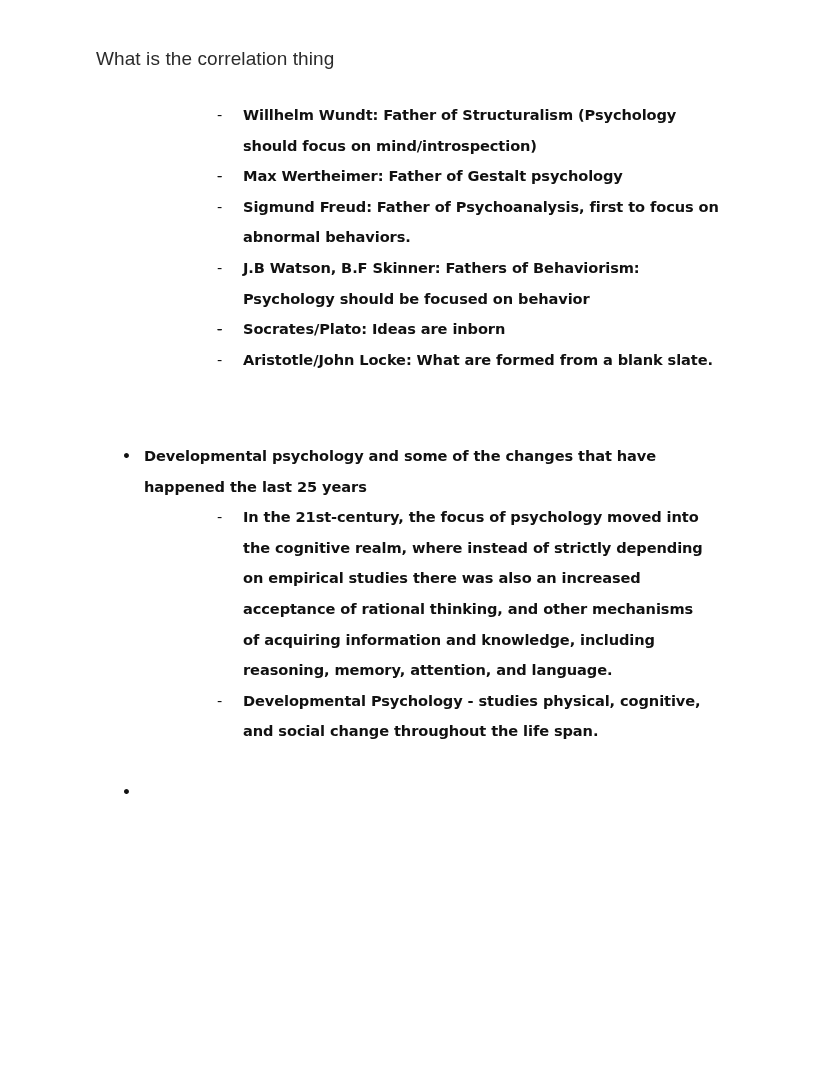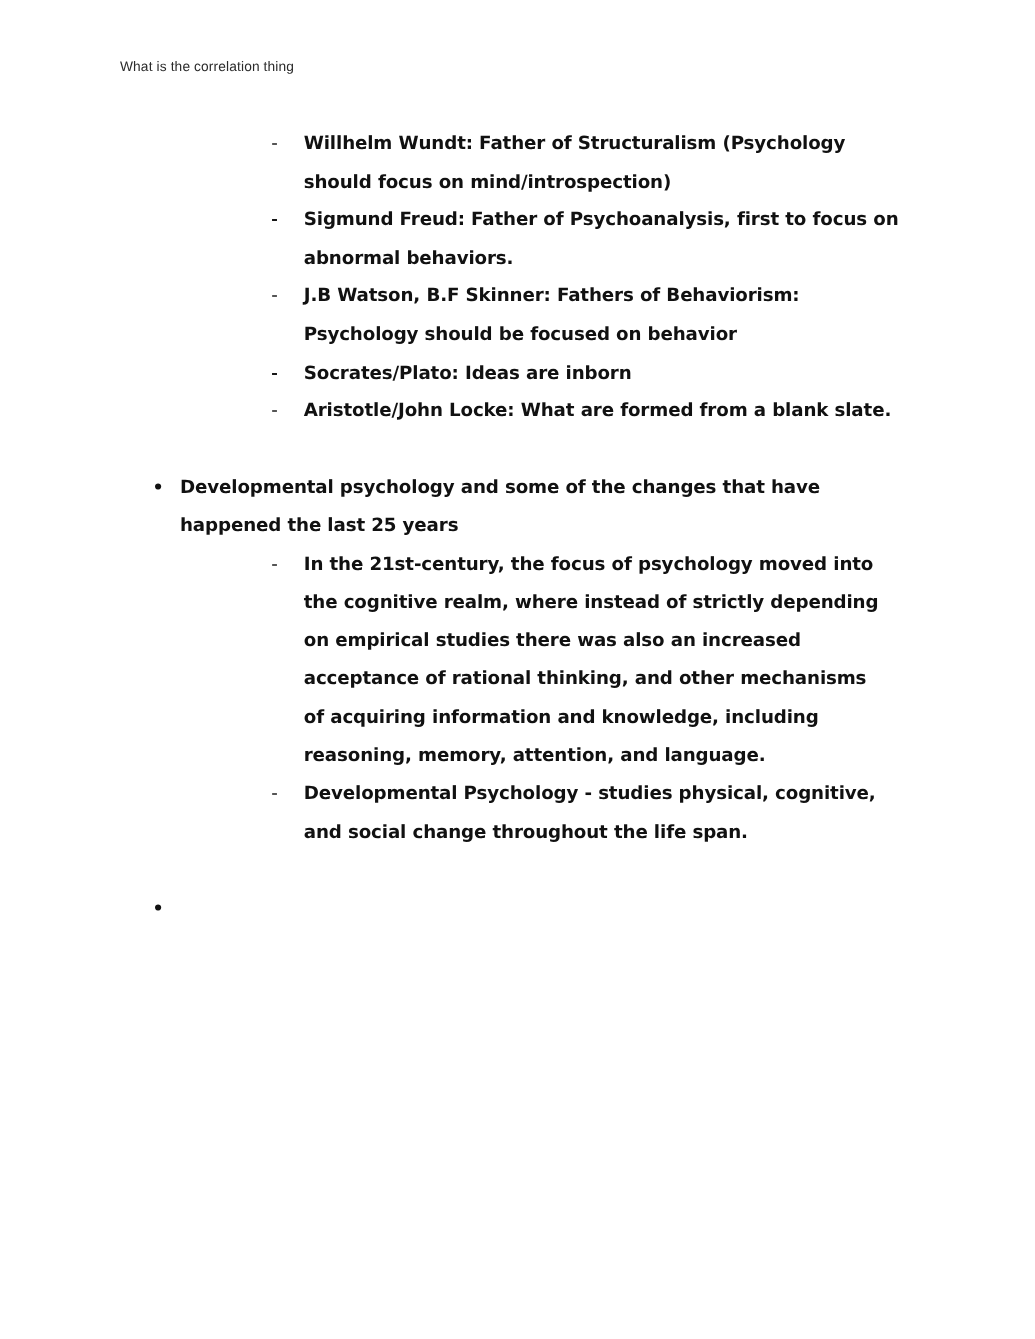--- a/index.html
+++ b/index.html
@@ -17,21 +17,21 @@
     overflow: hidden;
     box-sizing: border-box;
   }
 
   
   .doc-header {
     position: absolute;
     left: 96px;
     top: 48px;
     font-family: "Liberation Sans", sans-serif;
-    font-size: 11px;
+    font-size: 19px;
     font-weight: 400;
     color: #2b2b2b;
     letter-spacing: 0.1px;
     white-space: nowrap;
   }
 
   
   .body-block {
     position: absolute;
     left: 0;
@@ -91,21 +91,21 @@
   }
 
   
   .group-gap {
     height: 30.6px;
   }
 
   
   .w-narrow  { max-width: 466px; }   
   .w-mid     { max-width: 490px; }   
-  .w-wide    { max-width: 590px; }   
+  .w-wide    { max-width: 590px; margin-top: 35px; }   
 </style>
 </head>
 <body>
 
 <div class="page">
 
   <div class="doc-header">What is the correlation thing</div>
 
   <div class="body-block">
 
@@ -115,20 +115,21 @@
         <span class="marker">-</span>
         <span class="item-text w-mid">Willhelm Wundt: Father of Structuralism (Psychology should focus on mind/introspection)</span>
       </li>
 
       <li class="item-lvl2">
         <span class="marker">-</span>
       </li>
 
       <li class="item-lvl2">
         <span class="marker">-</span>
+        <span class="item-text w-mid">Max Wertheimer: Father of Gestalt psychology</span>
       </li>
 
       <li class="item-lvl2">
         <span class="marker">-</span>
         <span class="item-text w-mid">Sigmund Freud: Father of Psychoanalysis, first to focus on abnormal behaviors.</span>
       </li>
 
       <li class="item-lvl2">
         <span class="marker">-</span>
         <span class="item-text w-mid">J.B Watson, B.F Skinner: Fathers of Behaviorism: Psychology should be focused on behavior</span>

